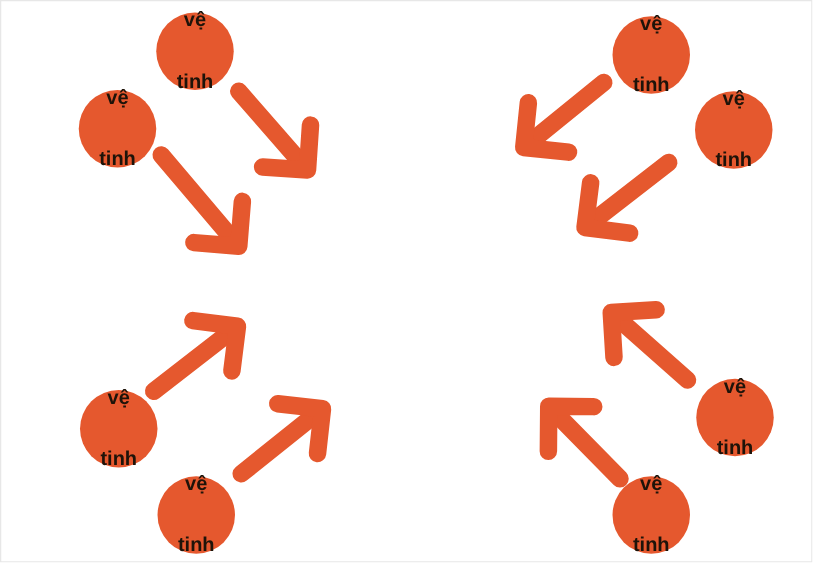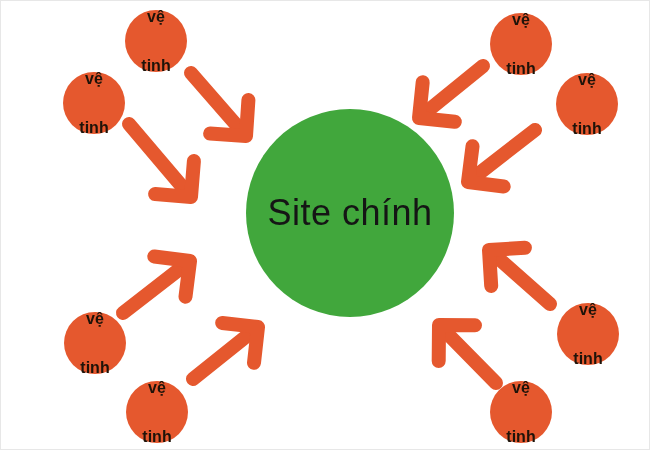--- a/index.html
+++ b/index.html
@@ -92,23 +92,20 @@
       <g>
         <path d="M549 303 L497.0 257.0" fill="none" stroke="#e5582e" stroke-width="14" stroke-linecap="round" stroke-linejoin="round"></path>
         <path d="M523.9 246.8 L488 249 L490.2 284.9" fill="none" stroke="#e5582e" stroke-width="14" stroke-linecap="round" stroke-linejoin="round"></path>
       </g>
       <g>
         <path d="M495 382 L446.4 332.6" fill="none" stroke="#e5582e" stroke-width="14" stroke-linecap="round" stroke-linejoin="round"></path>
         <path d="M474.0 324.3 L438 324 L437.7 360.0" fill="none" stroke="#e5582e" stroke-width="14" stroke-linecap="round" stroke-linejoin="round"></path>
       </g>
     </svg>
 
-  <div class="hub" style="left: 245px; top: 108px; width: 208px; height: 208px;">
-    <span class="hub-label">Site chính</span>
-  </div>
 
   <div class="sat" style="left: 124px; top: 9px; width: 62px; height: 62px;">
     <span class="sat-line">vệ</span>
     <span class="sat-line">tinh</span>
   </div>
   <div class="sat" style="left: 62px; top: 71px; width: 62px; height: 62px;">
     <span class="sat-line">vệ</span>
     <span class="sat-line">tinh</span>
   </div>
   <div class="sat" style="left: 489px; top: 12px; width: 62px; height: 62px;">

